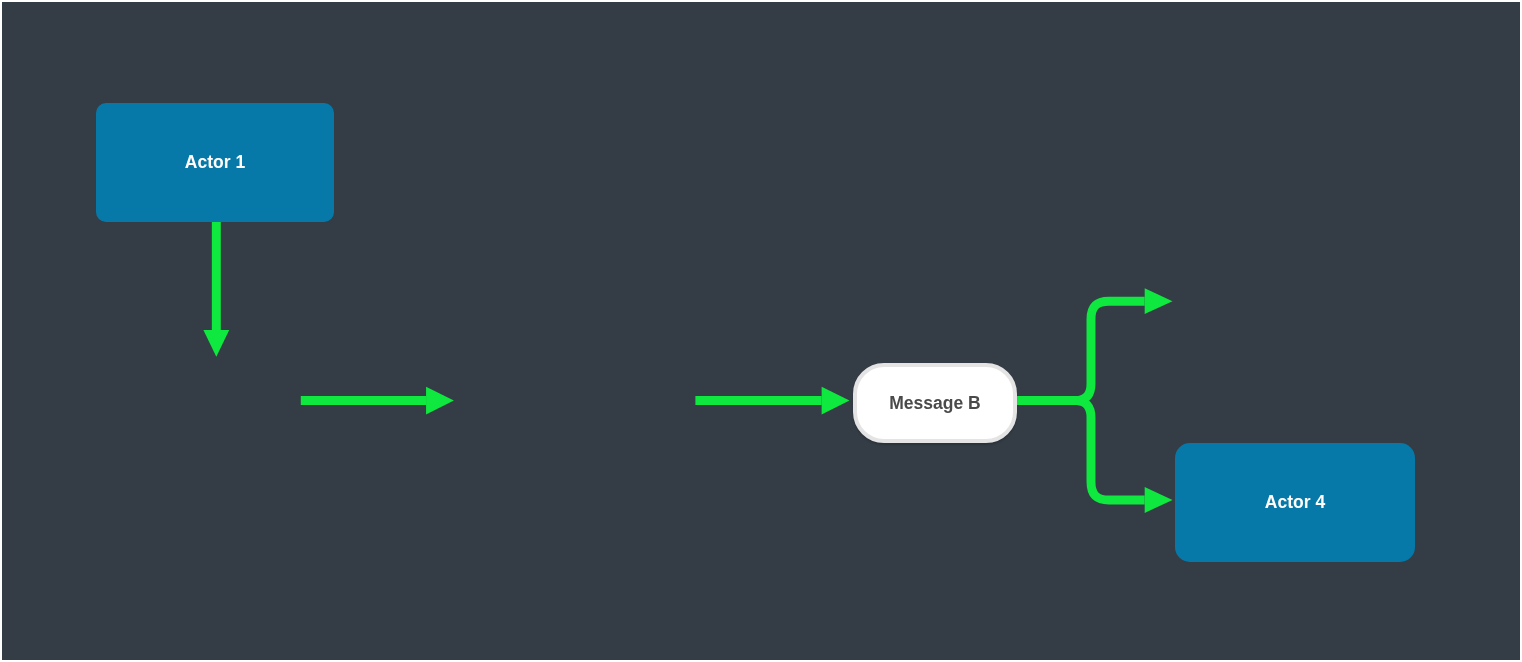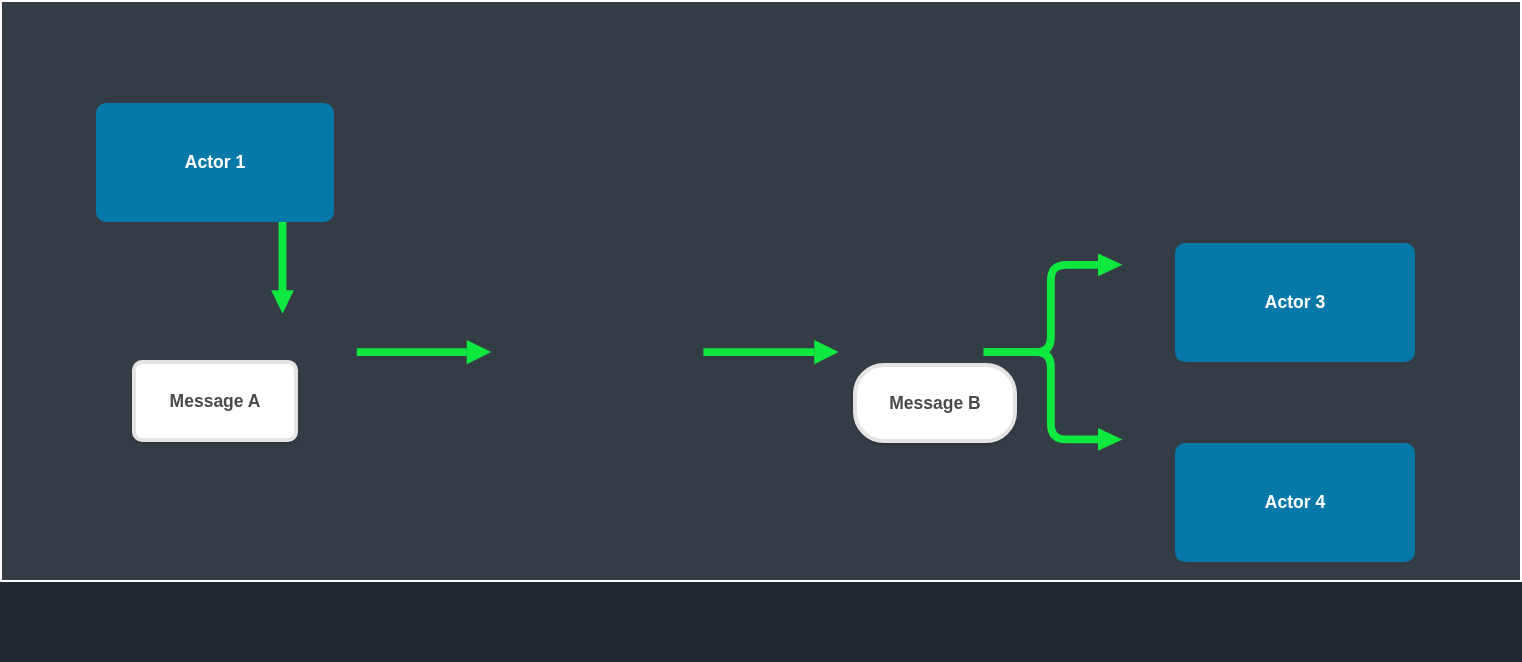--- a/index.html
+++ b/index.html
@@ -4,21 +4,21 @@
 <style>
   html, body {
     margin: 0;
     padding: 0;
     background: #202830;
     font-family: "Liberation Sans", "DejaVu Sans", sans-serif;
   }
   .frame {
     position: relative;
     width: 1522px;
-    height: 582px;
+    height: 662px;
     box-sizing: border-box;
     background: #343d46;
     border: 2px solid #ffffff;
     overflow: hidden;
   }
   .edges-layer {
     position: absolute;
     left: 0;
     top: 0;
     width: 100%;
@@ -45,21 +45,21 @@
     color: #4a4a4a;
     border: 4px solid #e4e4e4;
     box-shadow: 0 2px 2px rgba(0,0,0,0.18);
   }
   
   #node-actor1   { left:  94px; top: 101px; width: 238px; height: 119px; }
   #node-messageA { left: 130px; top: 358px; width: 166px; height:  82px; }
   #node-actor2   { left: 453px; top: 342px; width: 240px; height: 118px; }
   #node-messageB { left: 851px; top: 361px; width: 164px; height:  80px; border-radius: 31px; }
   #node-actor3   { left: 1173px; top: 241px; width: 240px; height: 119px; }
-  #node-actor4   { left: 1173px; top: 441px; width: 240px; height: 119px; }
+  #node-actor4   { left: 1173px; top: 441px; width: 240px; height: 119px; border-radius: 15px; }
 
   .edge-line {
     stroke: #0fe83e;
     stroke-width: 9;
     fill: none;
     stroke-linejoin: round;
   }
   .edge-head {
     fill: #0fe83e;
     stroke: none;
@@ -95,30 +95,24 @@
     <g>
       <path class="edge-line" d="M 1016 401 H 1079 C 1089 402 1093 408 1093 418 V 483 C 1093 496 1099 501 1111 501 H 1147"></path>
       <polygon class="edge-head" points="1147,488 1147,514 1175,501"></polygon>
     </g>
   </svg>
 
   <div class="node actor" id="node-actor1">
     <span>Actor 1</span>
   </div>
 
-  <div class="node message" id="node-messageA">
-    <span>Message A</span>
-  </div>
 
 
   <div class="node message" id="node-messageB">
     <span>Message B</span>
   </div>
 
-  <div class="node actor" id="node-actor3">
-    <span>Actor 3</span>
-  </div>
 
   <div class="node actor" id="node-actor4">
     <span>Actor 4</span>
   </div>
 
 </div>
 
 </body></html>

